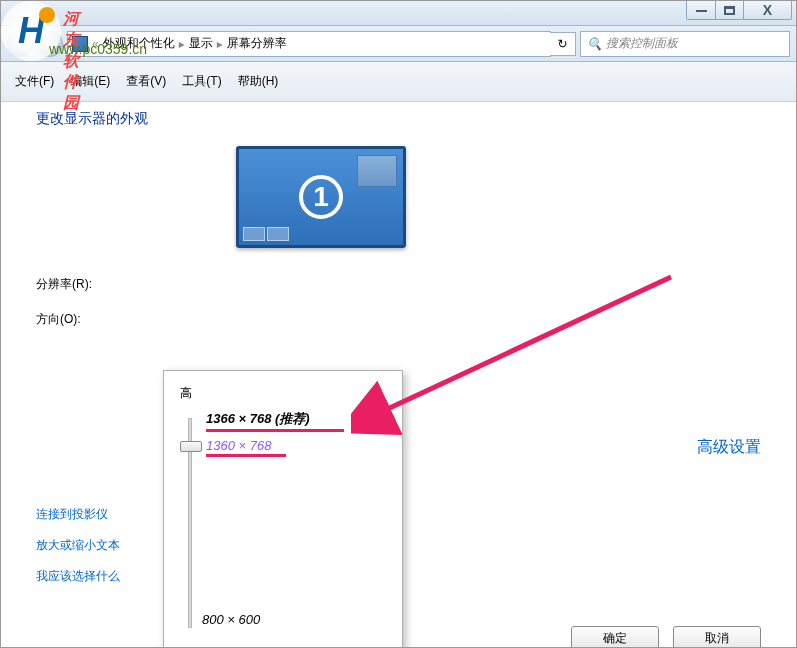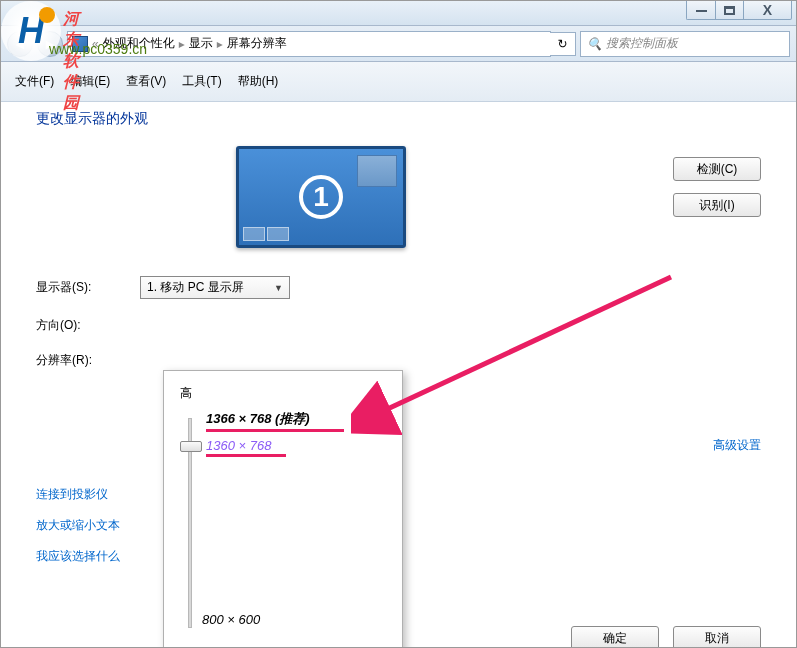--- a/index.html
+++ b/index.html
@@ -49,23 +49,23 @@
 .monitor-task-item { width: 22px; height: 14px; background: rgba(255,255,255,0.3); border: 1px solid rgba(255,255,255,0.5); }
 
 .side-btns { position: absolute; right: 35px; top: 55px; display: flex; flex-direction: column; gap: 12px; }
 .btn { min-width: 88px; height: 24px; background: linear-gradient(to bottom, #fdfdfd, #e8e8e8); border: 1px solid #8a8a8a; border-radius: 3px; font-size: 12px; padding: 0 14px; cursor: default; }
 
 .field-row { display: flex; align-items: center; margin-bottom: 18px; }
 .field-label { width: 104px; font-size: 12px; }
 .field-select { width: 150px; height: 23px; background: linear-gradient(to bottom, #fdfdfd, #f0f0f0); border: 1px solid #888; padding: 0 6px; display: flex; align-items: center; justify-content: space-between; font-size: 12px; }
 .sel-arrow { font-size: 9px; color: #444; }
 
-.adv-link { position: absolute; right: 35px; top: 335px; color: #0066cc; font-size: 12px; cursor: pointer; }
-
-.links { position: absolute; left: 35px; top: 384px; display: flex; flex-direction: column; gap: 14px; }
+.adv-link { position: absolute; right: 35px; top: 335px; color: #0066cc; font-size: 16px; cursor: pointer; }
+
+.links { position: absolute; left: 35px; top: 404px; display: flex; flex-direction: column; gap: 14px; }
 .link { color: #0066cc; font-size: 12px; cursor: pointer; }
 
 .bottom-btns { position: absolute; right: 35px; bottom: 12px; display: flex; gap: 14px; }
 
 
 .res-popup { position: absolute; left: 162px; top: 268px; width: 240px; height: 288px; background: #fff; border: 1px solid #b0b0b0; box-shadow: 3px 3px 8px rgba(0,0,0,0.25); padding: 14px 10px 10px 24px; z-index: 50; }
 .res-high { font-size: 12px; margin-bottom: 12px; margin-left: -8px; }
 .res-track-wrap { display: flex; align-items: flex-start; gap: 14px; height: 220px; font-style: italic; }
 .res-track { width: 4px; height: 210px; background: #d8d8d8; border: 1px solid #b8b8b8; position: relative; margin-top: 4px; }
 .res-thumb { position: absolute; left: -9px; top: 22px; width: 22px; height: 11px; background: linear-gradient(to bottom, #fafafa, #e0e0e0); border: 1px solid #888; border-radius: 2px; }
@@ -145,39 +145,28 @@
     <div class="monitor-box">
       <div class="monitor-mini"></div>
       <div class="monitor-num">1</div>
       <div class="monitor-taskbar">
         <div class="monitor-task-item"></div>
         <div class="monitor-task-item"></div>
       </div>
     </div>
   </div>
 
-  <div class="side-btns">
-    <button class="btn">检测(C)</button>
-    <button class="btn">识别(I)</button>
-  </div>
+
 
   <div class="field-row">
-    <div class="field-label">显示器(S):</div>
-    <div class="field-select">
-      <span>1. 移动 PC 显示屏</span>
-      <span class="sel-arrow">▼</span>
-    </div>
+    <div class="field-label">分辨率(R):</div>
   </div>
 
   <div class="field-row">
     <div class="field-label">方向(O):</div>
-  </div>
-
-  <div class="field-row">
-    <div class="field-label">分辨率(R):</div>
   </div>
 
   <div class="adv-link">高级设置</div>
 
   <div class="links">
     <span class="link">连接到投影仪</span>
     <span class="link">放大或缩小文本</span>
     <span class="link">我应该选择什么</span>
   </div>
 

